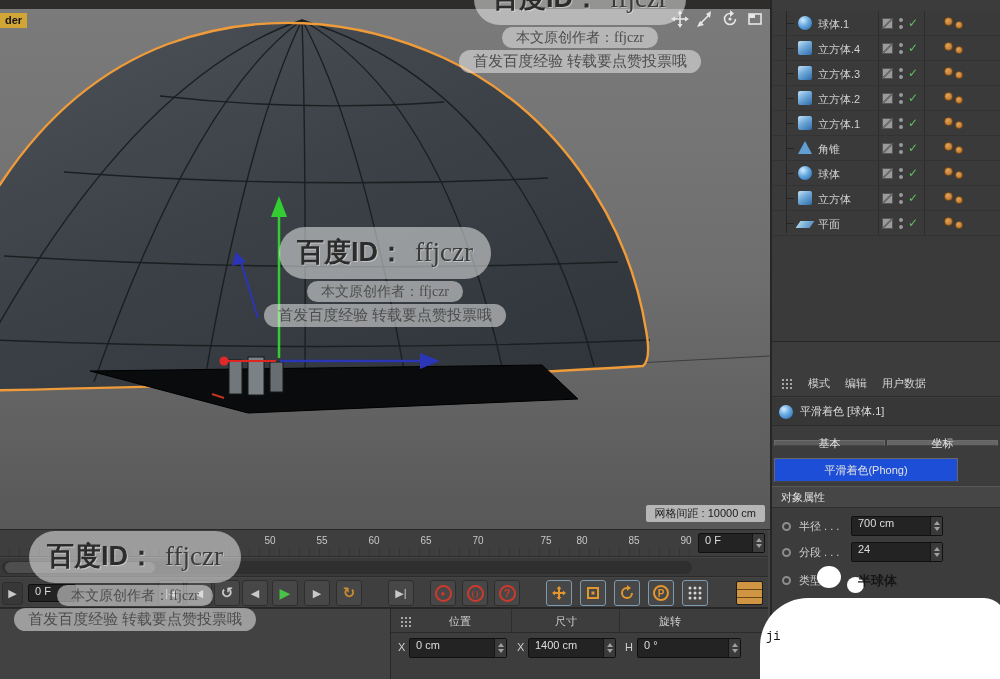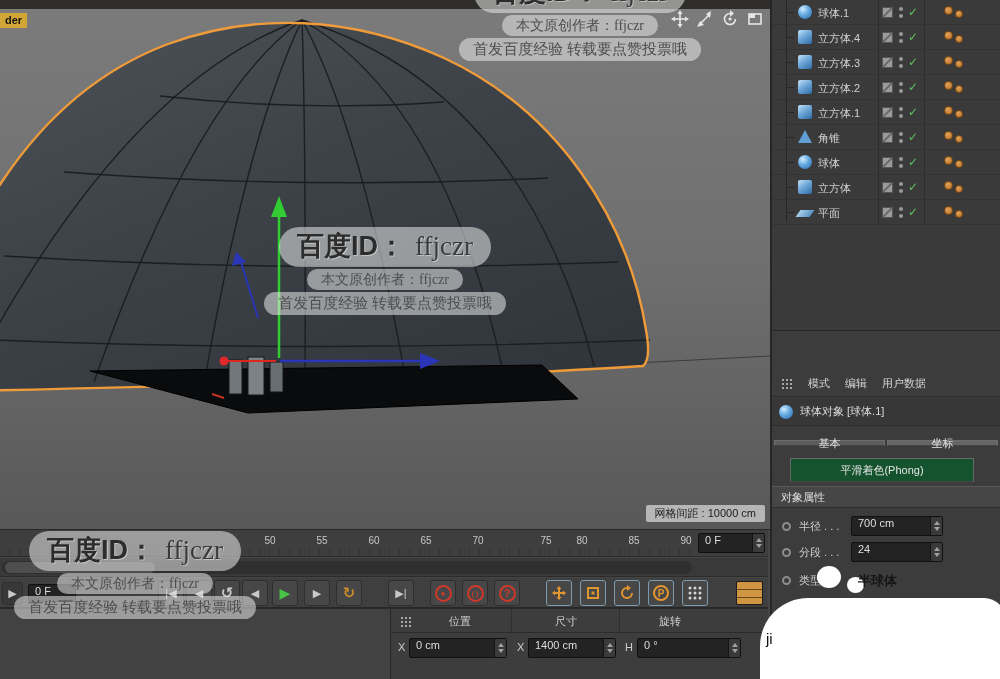--- a/index.html
+++ b/index.html
@@ -14,21 +14,21 @@
     padding:0 5px;height:15px;line-height:15px;font-size:11px;z-index:6}
   .grid-info{position:absolute;right:5px;bottom:7px;background:rgba(205,205,205,.8);color:#1b1b1b;
     padding:1px 9px;border-radius:2px;z-index:6;font-size:11px}
   .vp-controls{position:absolute;top:10px;right:6px;display:flex;gap:7px;z-index:6}
   .vp-btn{width:18px;height:18px;display:flex;align-items:center;justify-content:center;cursor:pointer}
 
   
   .wm{position:absolute;z-index:30;text-align:center;line-height:1.25}
   .wm-line{display:inline-block;background:rgba(233,233,233,.55);border-radius:22px;padding:2px 14px;
     margin:1px 0;white-space:nowrap;color:#4d4d4d;font-family:Liberation Serif, serif;font-size:14px}
-  .wm-big{font-size:27px;border-radius:30px;padding:3px 18px;color:#2c2c2c;
+  .wm-big{font-size:27px;border-radius:30px;padding:9px 18px;color:#2c2c2c;
     font-family:"Liberation Sans","DejaVu Sans",sans-serif;font-weight:bold;text-shadow:1px 1px 0 rgba(255,255,255,.4)}
   .wm-big .wm-id{font-family:"Liberation Serif","DejaVu Serif",serif;font-weight:normal;color:#3a3a3a;margin-left:10px}
   .wm-small2{font-size:15px}
 
   
   .timeline{position:absolute;left:0;top:530px;width:768px;height:27px;background:#3e3e3e;border-bottom:1px solid #2c2c2c;
     background-image:repeating-linear-gradient(90deg,transparent 0,transparent 9px,#343434 9px,#343434 10px);
     background-size:692px 8px;background-position:0 100%;background-repeat:no-repeat}
   .tick{position:absolute;top:5px;transform:translateX(-50%);font-size:10px;color:#c8c8c8}
   .fld{height:20px;background:#232323;border:1px solid #101010;display:flex;position:relative;
@@ -63,21 +63,21 @@
   .coord-head span{position:absolute;top:5px;color:#d0d0d0}
   .gicon{width:13px;height:13px;background-image:radial-gradient(#a8a8a8 1px,transparent 1.3px);
     background-size:4px 4px;background-position:1px 1px}
   .coord-row{position:relative;height:30px}
   .coord-row .axis{position:absolute;top:8px;color:#cfcfcf}
   .coord-row .fld{position:absolute;top:5px}
   .cdiv{position:absolute;top:0;bottom:0;width:1px;background:#2e2e2e}
 
   
   .right-panel{position:absolute;left:770px;top:0;width:230px;height:679px;background:#3c3c3c;border-left:2px solid #262626}
-  .om{position:absolute;left:0;top:0;width:228px;height:331px;background:#3a3a3a;border-bottom:1px solid #262626}
+  .om{position:absolute;left:0;top:11px;width:228px;height:331px;background:#3a3a3a;border-bottom:1px solid #262626}
   .om .tree-line{position:absolute;left:14px;top:0;width:1px;height:222px;background:#262626}
   .om .cdivA{position:absolute;left:106px;top:0;height:225px;width:1px;background:#2d2d2d}
   .om .cdivB{position:absolute;left:152px;top:0;height:225px;width:1px;background:#2d2d2d}
   .om-row{position:relative;height:25px;border-bottom:1px solid #333;cursor:pointer}
   .om-row::before{content:"";position:absolute;left:14px;top:12px;width:8px;height:1px;background:#262626}
   .oi{position:absolute;left:26px;top:5px;width:14px;height:14px}
   .oi.sphere{border-radius:50%;background:radial-gradient(circle at 35% 30%,#d2ebff,#63a8e0 45%,#2764a8)}
   .oi.cube{background:linear-gradient(145deg,#c4e2f8 0%,#6fa8d8 45%,#2e6ca8 100%);border-radius:2px}
   .oi.pyramid{width:0;height:0;border-left:7px solid transparent;border-right:7px solid transparent;border-bottom:13px solid #5f9fd4}
   .oi.plane{height:7px;top:10px;background:linear-gradient(90deg,#a6d1ea,#5b93c4);transform:skewX(-35deg)}
@@ -95,37 +95,37 @@
   
   .am-menu{position:absolute;left:0;top:371px;width:228px;height:26px;display:flex;align-items:center;gap:15px;
     padding:0 8px;background:#3c3c3c;border-bottom:1px solid #2c2c2c;color:#d6d6d6}
   .am-title{position:absolute;left:0;top:398px;width:228px;height:28px;display:flex;align-items:center;gap:7px;
     padding:0 7px;background:#373737;border-bottom:1px solid #2c2c2c;color:#dcdcdc}
   .am-title .oi{position:static}
   .am-tabs{position:absolute;left:0;top:430px;width:228px;height:26px;display:flex;gap:2px;padding:10px 2px}
   .am-tab{flex:1;background:#5c5c5c;border:1px solid #6c6c6c;border-bottom-color:#454545;display:flex;
     align-items:center;justify-content:center;color:#e4e4e4;cursor:pointer}
   .am-tab.alt{background:#666}
-  .am-phong{position:absolute;left:18px;top:458px;width:184px;height:24px;background:#14532d;border:1px solid #686868;
+  .am-phong{position:absolute;left:2px;top:458px;width:184px;height:24px;background:#1d4ed8;border:1px solid #686868;
     border-bottom-color:#454545;display:flex;align-items:center;justify-content:center;color:#e4e4e4;cursor:pointer}
   .am-section{position:absolute;left:0;top:486px;width:228px;height:22px;background:#464646;border-top:1px solid #585858;
     border-bottom:1px solid #2e2e2e;display:flex;align-items:center;padding:0 9px;color:#e0e0e0}
   .am-row{position:absolute;left:0;width:228px;height:24px;display:flex;align-items:center}
   .am-radio{width:9px;height:9px;border:2px solid #8d8d8d;border-radius:50%;margin:0 8px 0 10px;background:#3c3c3c;cursor:pointer}
   .am-label{width:52px;color:#cfcfcf;white-space:nowrap;overflow:hidden}
   .am-row .fld{width:92px}
   .type-val{position:absolute;left:86px;top:4px;color:#161616;font-size:13px;z-index:40;font-weight:bold}
 
   
   .blob{position:absolute;background:#fff;z-index:35}
   .blob-big{left:760px;top:598px;width:246px;height:86px;border-radius:48px 22px 0 0}
   .blob-c1{left:817px;top:566px;width:24px;height:22px;border-radius:50%}
   .blob-c2{left:847px;top:577px;width:17px;height:16px;border-radius:50%}
-  .logo-ji{position:absolute;left:766px;top:630px;z-index:36;color:#101010;font-size:15px;
-    font-family:Liberation Sans, sans-serif}
+  .logo-ji{position:absolute;left:766px;top:630px;z-index:36;color:#101010;font-size:12px;
+    font-family:Liberation Mono, monospace}
 </style>
 </head>
 <body>
 
 <div class="app">
 
   <div class="viewport">
     <svg width="770" height="530" style="position:absolute;left:0;top:0">
       <defs>
         <linearGradient id="dg" x1="0" y1="0" x2="0.8" y2="1">
@@ -504,21 +504,21 @@
 
     <div class="am-menu">
       <span class="gicon"></span>
       <span>模式</span>
       <span>编辑</span>
       <span>用户数据</span>
     </div>
 
     <div class="am-title">
       <span class="oi sphere" style="width:14px;height:14px"></span>
-      <span>球体对象 [球体.1]</span>
+      <span>平滑着色 [球体.1]</span>
     </div>
 
     <div class="am-tabs">
       <div class="am-tab">基本</div>
       <div class="am-tab alt">坐标</div>
     </div>
 
     <div class="am-phong">平滑着色(Phong)</div>
 
     <div class="am-section">对象属性</div>

